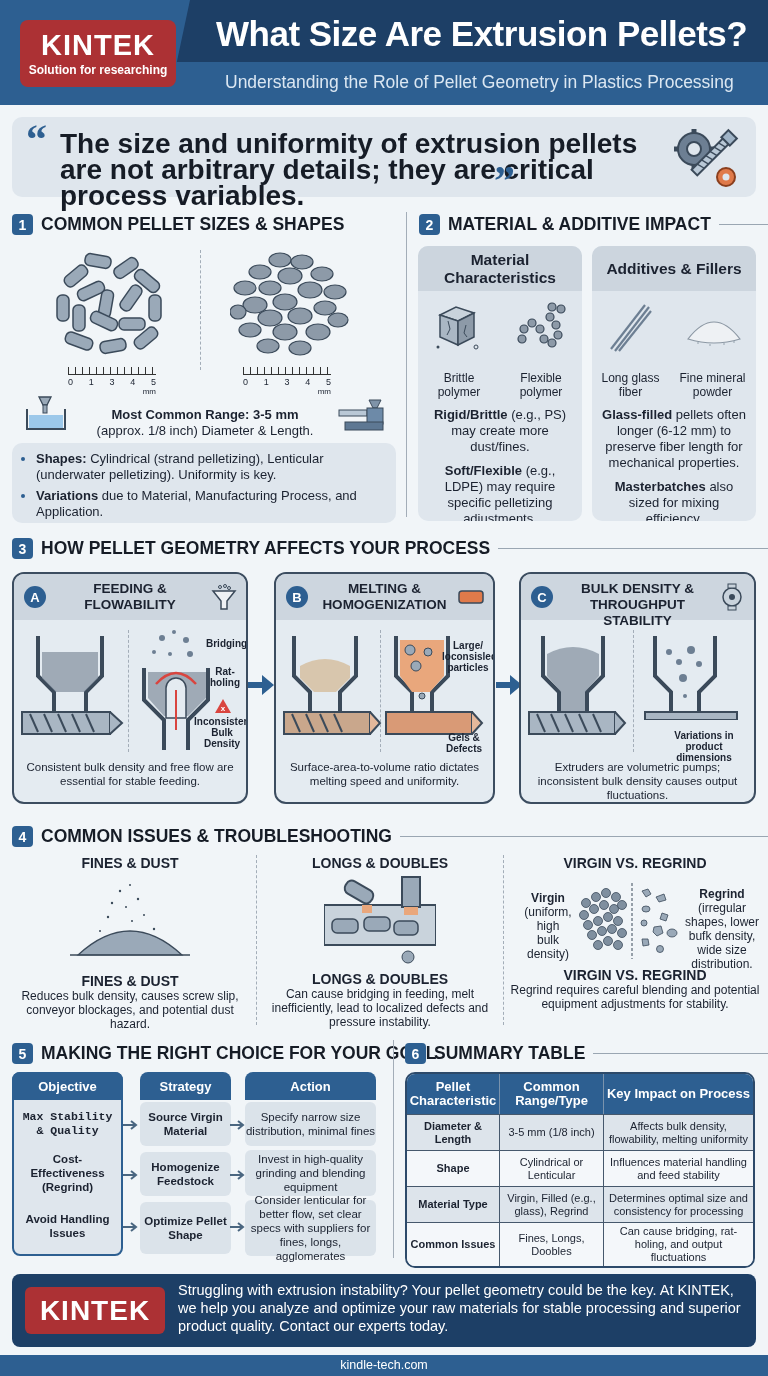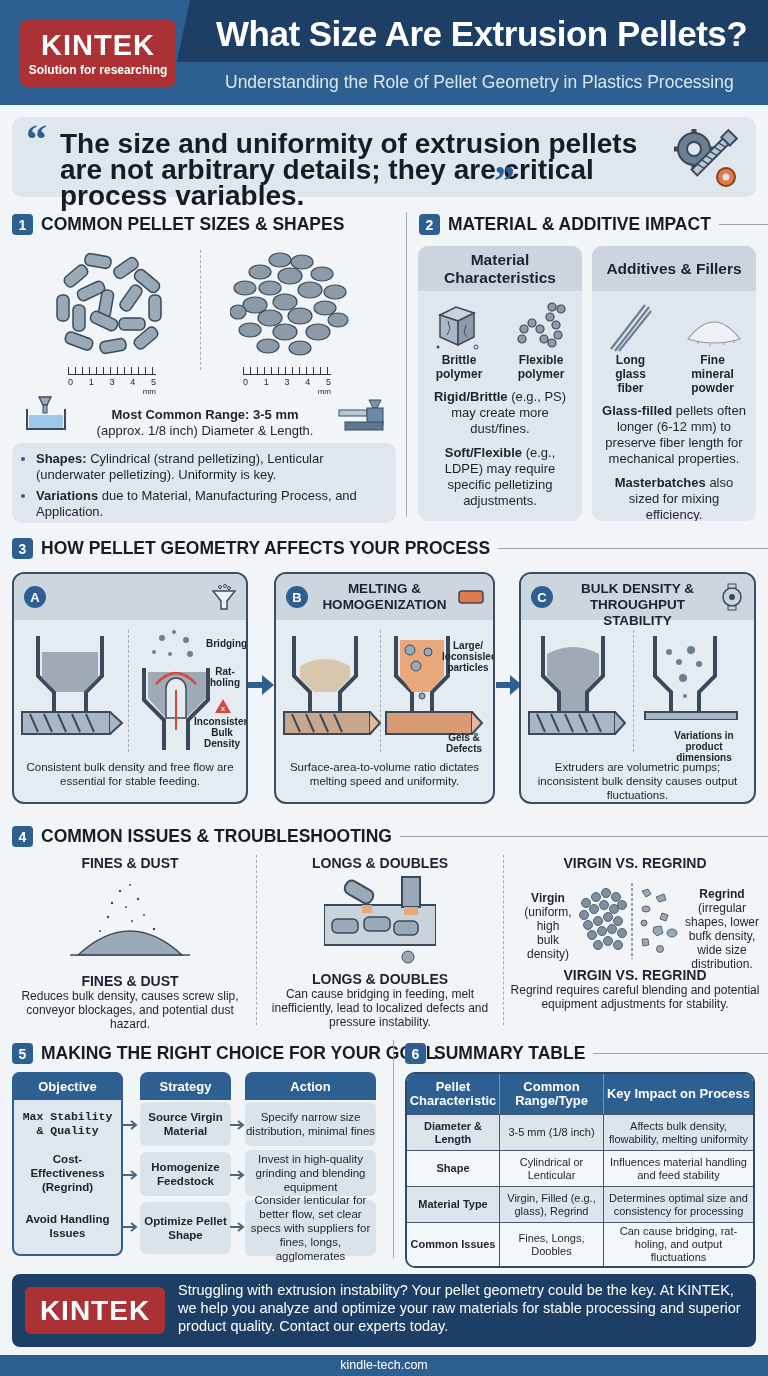--- a/index.html
+++ b/index.html
@@ -36,21 +36,21 @@
   .range .r1 { font-weight: bold; }
   .bullets { position: absolute; left: 12px; top: 443px; width: 384px; height: 80px; background: #dfe6ed; border-radius: 10px; padding: 8px 12px 0 24px; font-size: 13px; line-height: 16px; }
   .bullets li { margin-bottom: 5px; color: #1b2230; }
   .bullets li::marker { color: #2d5f91; }
   .vdiv { position: absolute; width: 0; border-left: 1.5px dashed #a3adb8; }
 
   
   .mcard { position: absolute; top: 246px; height: 275px; background: #dfe6ed; border-radius: 10px; overflow: hidden; text-align: center; }
   .mcard .mhead { height: 45px; background: #ccd5de; font-size: 15.5px; font-weight: bold; display: flex; align-items: center; justify-content: center; line-height: 18px; }
   .mcard .icons { display: flex; justify-content: space-around; margin-top: 10px; height: 52px; }
-  .mcard .lbls { display: flex; justify-content: space-around; font-size: 12px; font-weight: bold; line-height: 14px; margin-top: 0; }
+  .mcard .lbls { display: flex; justify-content: space-around; font-size: 12px; font-weight: normal; line-height: 14px; margin-top: 18px; }
   .mcard .mtxt { font-size: 13px; line-height: 16px; margin: 8px 8px 0; }
 
   
   .pcard { position: absolute; top: 572px; height: 232px; background: #e4ebf1; border: 2px solid #3c4d60; border-radius: 12px; overflow: hidden; }
   .pcard .phead { height: 46px; background: #cdd6df; position: relative; }
   .pcard .letter { position: absolute; left: 10px; top: 12px; width: 22px; height: 22px; border-radius: 50%; background: #2d5f91; color: #fff; font-size: 13px; font-weight: bold; display: flex; align-items: center; justify-content: center; }
   .pcard .ptitle { position: absolute; left: 36px; right: 36px; top: 7px; text-align: center; font-size: 13.5px; font-weight: bold; line-height: 16px; }
   .pcard .picon { position: absolute; right: 8px; top: 9px; width: 28px; height: 28px; }
   .pcard .pbody { position: relative; height: 140px; }
   .pcard .pfoot { text-align: center; font-size: 11.5px; line-height: 14px; padding: 0 12px; }
@@ -298,20 +298,21 @@
 
 <div class="sec-h" style="left:12px; top:538px;">
   <div class="sec-num">3</div>
   <div class="sec-title">HOW PELLET GEOMETRY AFFECTS YOUR PROCESS</div>
   <div class="sec-line" style="width:310px;"></div>
 </div>
 
 <div class="pcard" style="left:12px; width:236px;">
   <div class="phead">
     <div class="letter">A</div>
+    <div class="ptitle">FEEDING &amp; FLOWABILITY</div>
     <svg class="picon" viewBox="0 0 28 28">
         <path d="M3 8 h22 l-8 10 v8 h-6 v-8 z" fill="#eef1f4" stroke="#3b4a5a" stroke-width="1.5"></path>
         <circle cx="10" cy="4" r="1.5" fill="none" stroke="#3b4a5a"></circle>
         <circle cx="15" cy="3" r="1.5" fill="none" stroke="#3b4a5a"></circle>
         <circle cx="19" cy="5" r="1.5" fill="none" stroke="#3b4a5a"></circle>
       </svg>
   </div>
   <div class="pbody">
     <svg style="position:absolute; left:6px; top:10px;" width="104" height="120" viewBox="0 0 104 120">
       <path d="M18 6 v40 l16 16 v20 M82 6 v40 l-16 16 v20" fill="none" stroke="#3b4a5a" stroke-width="4"></path>

